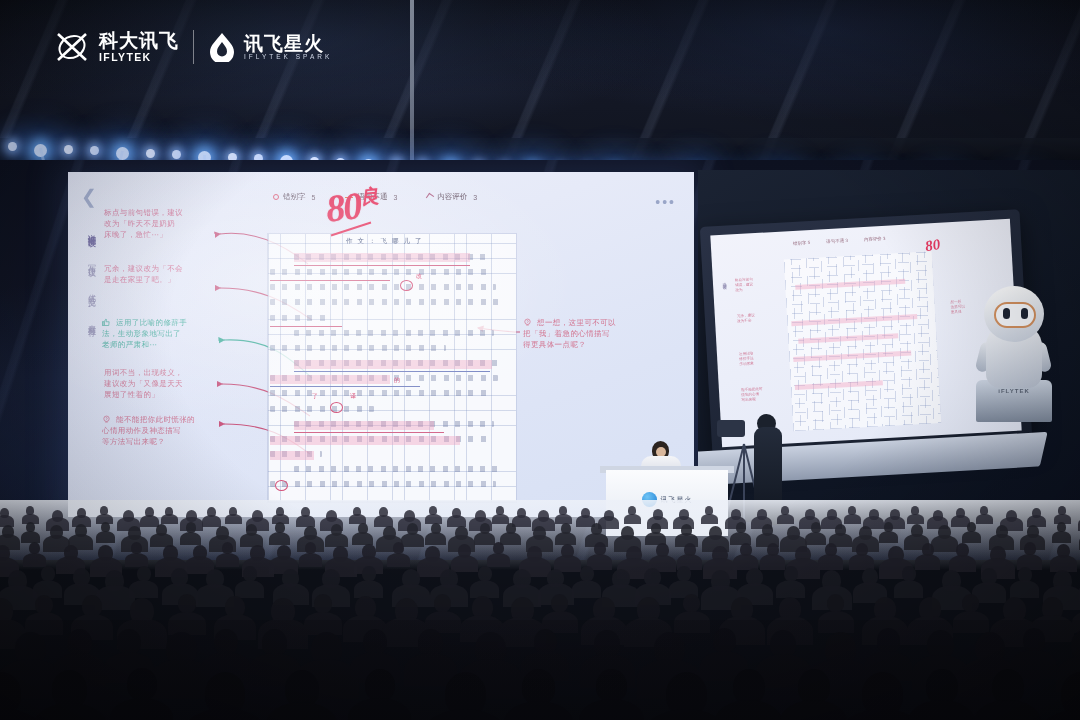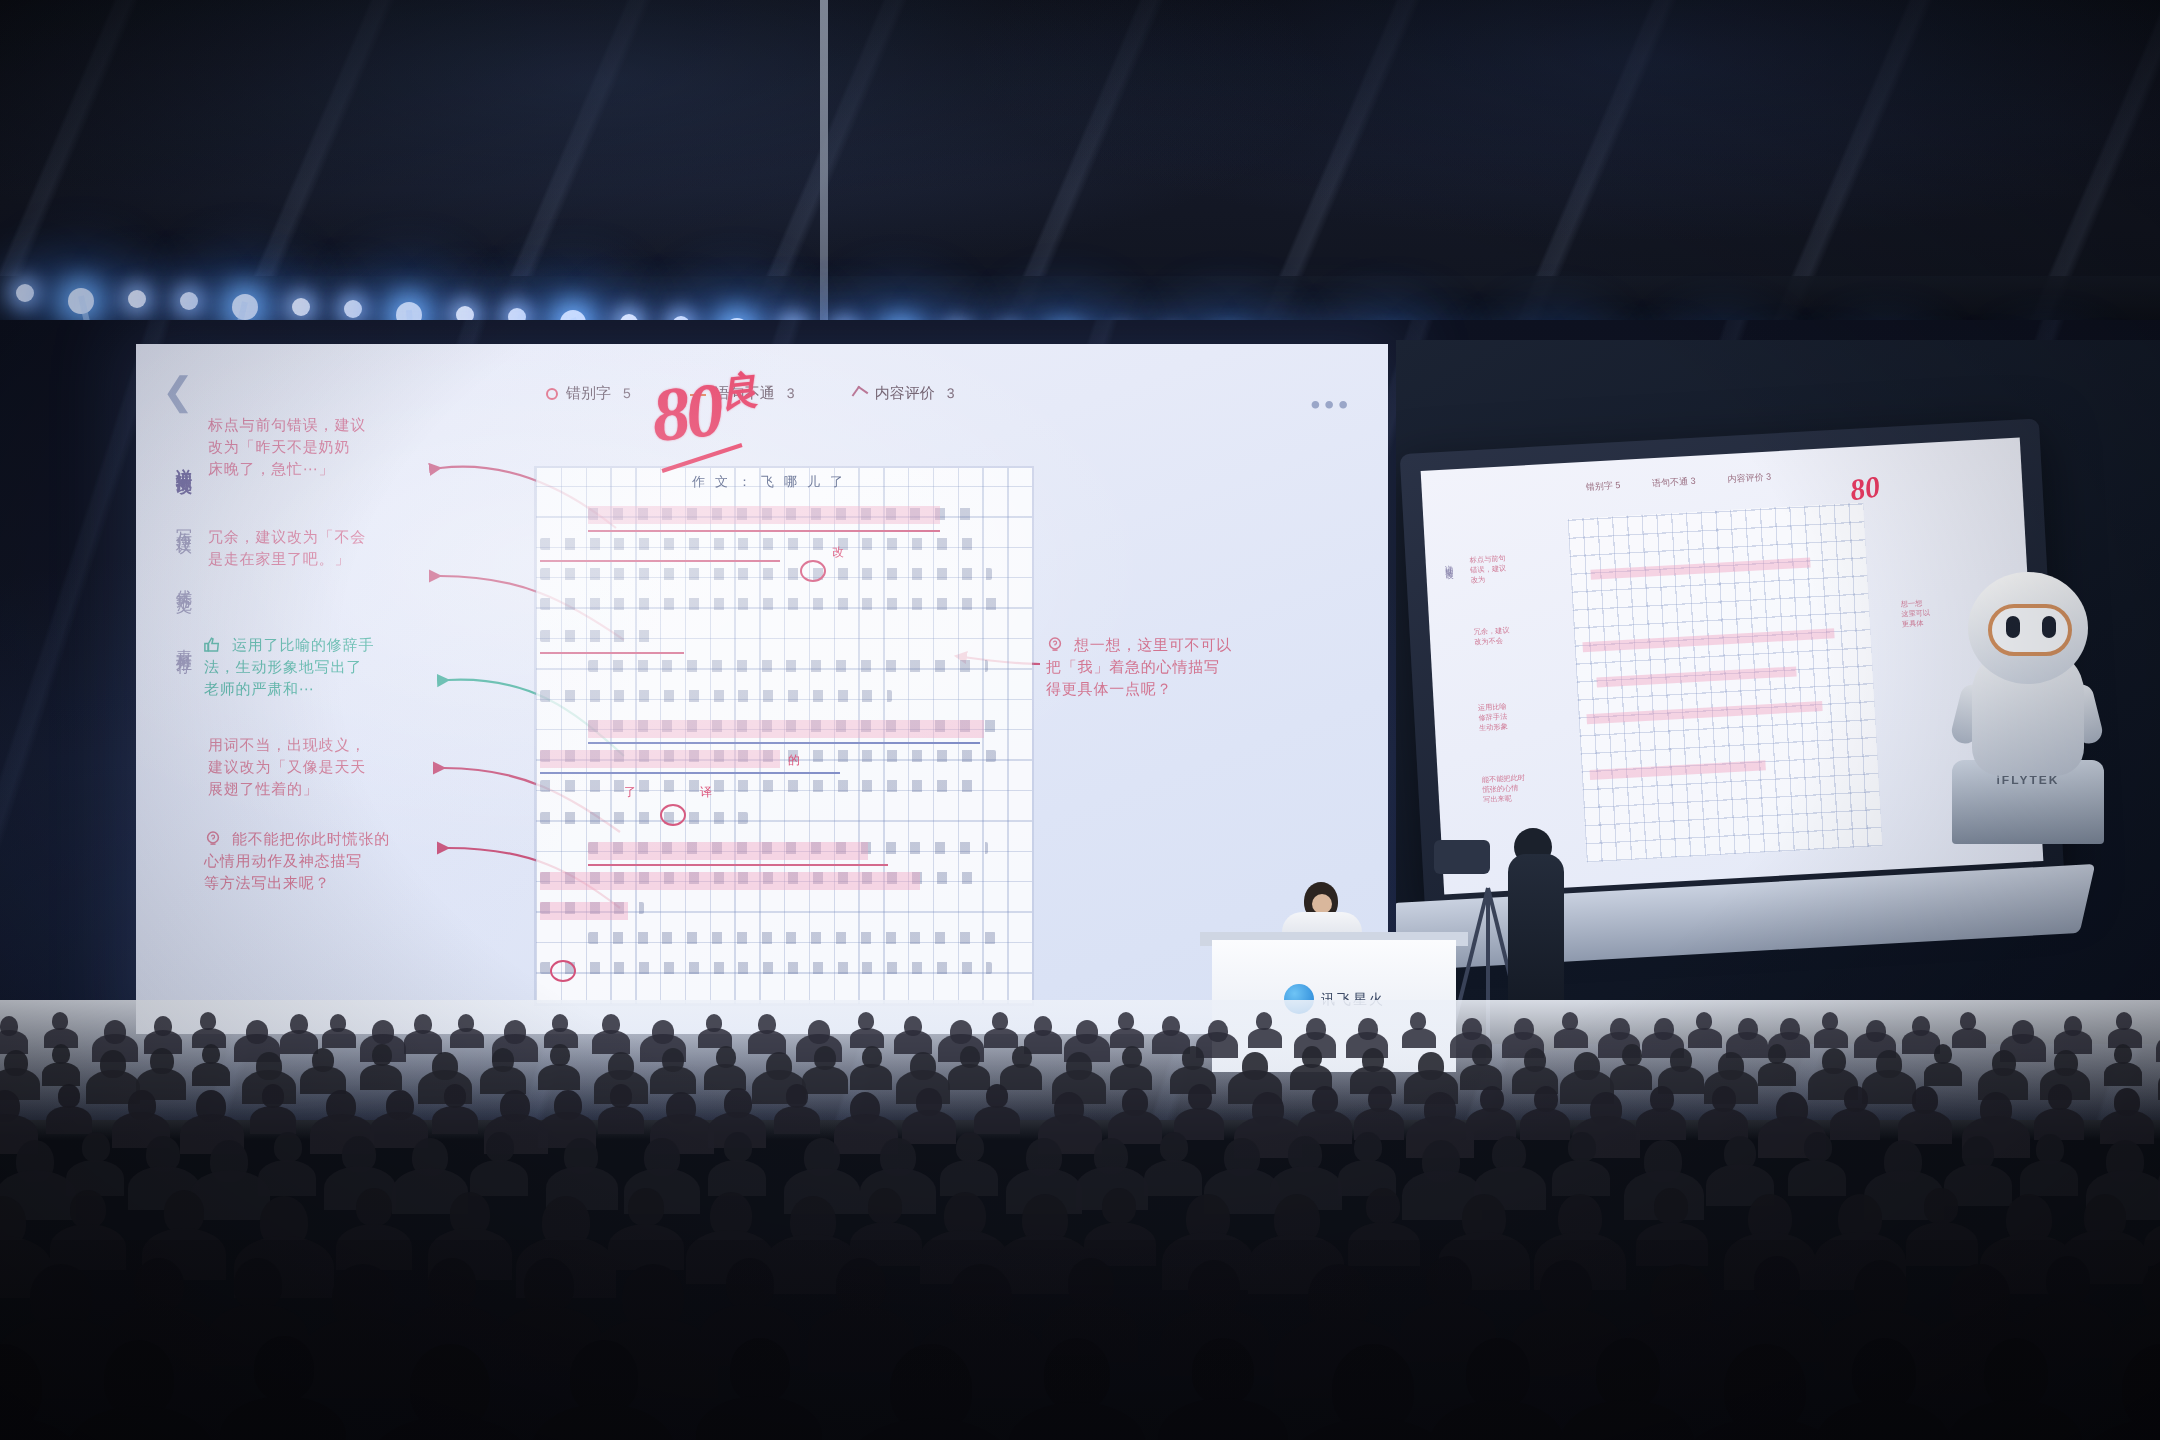--- a/index.html
+++ b/index.html
@@ -982,14 +982,37 @@
         <div class="head" style="left: 992px; top: 169px; width: 32px; height: 35px; background: rgb(11, 12, 17); opacity: 1;"></div>
         <div class="shoulder" style="left: 974px; top: 200px; width: 67px; height: 42px; background: rgb(11, 12, 17); opacity: 1;"></div>
         <div class="head" style="left: 1061px; top: 172px; width: 41px; height: 44px; background: rgb(11, 12, 17); opacity: 1;"></div>
         <div class="shoulder" style="left: 1038px; top: 209px; width: 86px; height: 53px; background: rgb(11, 12, 17); opacity: 1;"></div>
       </div>
     <div class="aud-dark"></div>
   </div>
 
   <div class="vignette"></div>
 
+  <div class="brand">
+    <div class="brand-block">
+      <svg class="iflytek-mark" viewBox="0 0 36 34">
+        <path d="M3 4 L31 30 M31 4 L3 30" stroke="#fff" stroke-width="2.6" fill="none"></path>
+        <ellipse cx="17" cy="17" rx="13" ry="10.5" stroke="#fff" stroke-width="2" fill="none" transform="rotate(-28 17 17)"></ellipse>
+      </svg>
+      <div>
+        <div class="brand-cn">科大讯飞</div>
+        <div class="brand-en">IFLYTEK</div>
+      </div>
+    </div>
+    <div class="brand-sep"></div>
+    <div class="brand-block">
+      <svg class="spark-mark" viewBox="0 0 28 30">
+        <path d="M14 1 C20 9 26 13 26 20 A12 12 0 0 1 2 20 C2 13 8 9 14 1 Z" fill="#fff"></path>
+        <path d="M14 10 C17 14 19 16 19 19.5 A5 5 0 0 1 9 19.5 C9 16 11 14 14 10 Z" fill="#1b2233"></path>
+      </svg>
+      <div>
+        <div class="brand-cn">讯飞星火</div>
+        <div class="spark-en">IFLYTEK SPARK</div>
+      </div>
+    </div>
+  </div>
 
 </div>
 
 </body></html>

